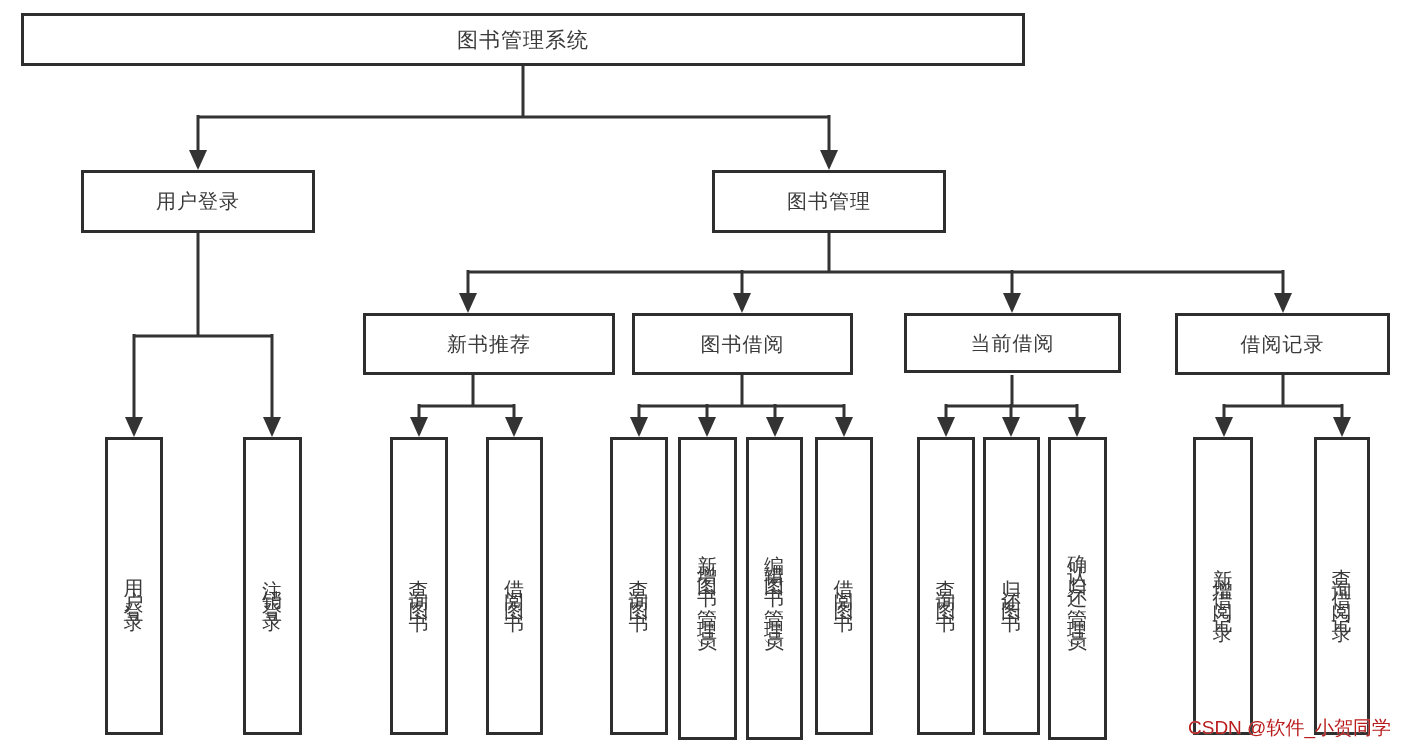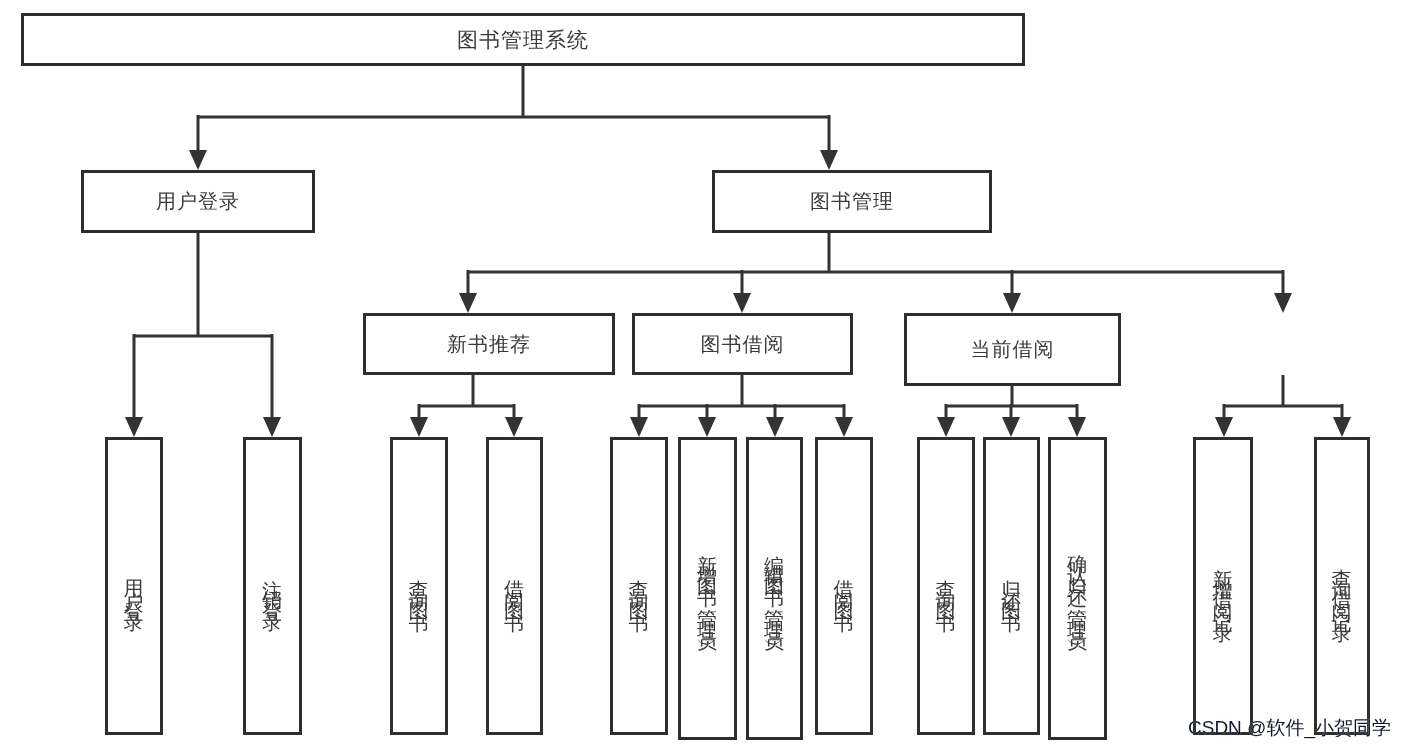--- a/index.html
+++ b/index.html
@@ -29,24 +29,24 @@
     font-size:20px;
     letter-spacing:11px;
     line-height:1;
     white-space:nowrap;
   }
   .tall { height:303px !important; }
 
   
   #n-root       { left:21px;   top:13px;  width:1004px; height:53px; }
   #n-user-login { left:81px;   top:170px; width:234px;  height:63px; }
-  #n-book-mgmt  { left:712px;  top:170px; width:280px;  height:63px; }
+  #n-book-mgmt  { left:712px;  top:170px; width:234px;  height:63px; }
   #n-new-book   { left:363px;  top:313px; width:252px;  height:62px; }
   #n-borrowing  { left:632px;  top:313px; width:221px;  height:62px;align-items:center; }
-  #n-current    { left:904px;  top:313px; width:217px;  height:73px; }
+  #n-current    { left:904px;  top:313px; width:217px;  height:60px; }
   #n-records    { left:1175px; top:313px; width:215px;  height:62px; }
 
   
   #v-user-login { left:105px;  width:58px; }
   #v-logout     { left:243px;  width:59px; }
   #v-nb-query   { left:390px;  width:58px; }
   #v-nb-borrow  { left:486px;  width:57px; }
   #v-bb-query   { left:610px;  width:58px; }
   #v-bb-add     { left:678px;  width:59px; }
   #v-bb-edit    { left:746px;  width:57px; }
@@ -54,21 +54,21 @@
   #v-cb-query   { left:917px;  width:58px; }
   #v-cb-return  { left:983px;  width:57px; }
   #v-cb-confirm { left:1048px; width:59px; }
   #v-br-add     { left:1193px; width:60px; }
   #v-br-query   { left:1314px; width:56px; }
 
   .watermark {
     position:absolute;
     left:1188px; top:715px;
     font-size:19px;
-    color:#0f172a;
+    color:#b91c1c;
     text-shadow:0 0 1px rgba(255,255,255,0.8);
     white-space:nowrap;
     z-index:10;
   }
 </style>
 </head>
 <body>
 
 <div class="stage">
 
@@ -128,20 +128,23 @@
 
   <div class="node hnode" id="n-new-book">
     <span>新书推荐</span>
   </div>
   <div class="node hnode" id="n-borrowing">
     <span>图书借阅</span>
   </div>
   <div class="node hnode" id="n-current">
     <span>当前借阅</span>
   </div>
+  <div class="node hnode" id="n-records">
+    <span>借阅记录</span>
+  </div>
 
   <div class="node vnode" id="v-user-login">
     <span>用户登录</span>
   </div>
   <div class="node vnode" id="v-logout">
     <span>注销登录</span>
   </div>
 
   <div class="node vnode" id="v-nb-query">
     <span>查询图书</span>

